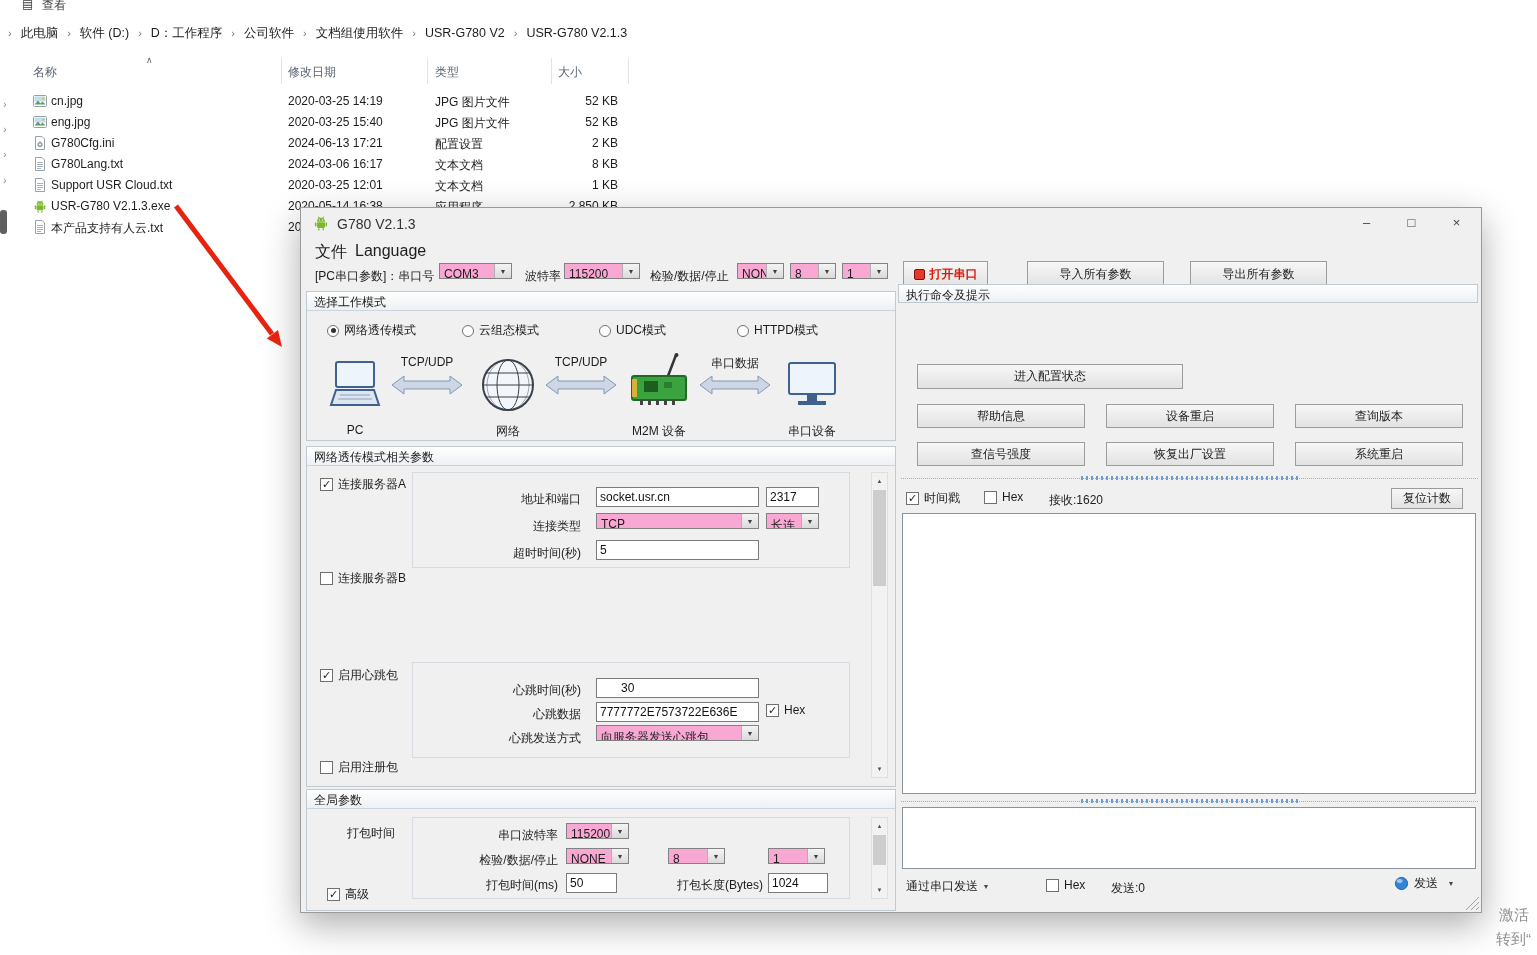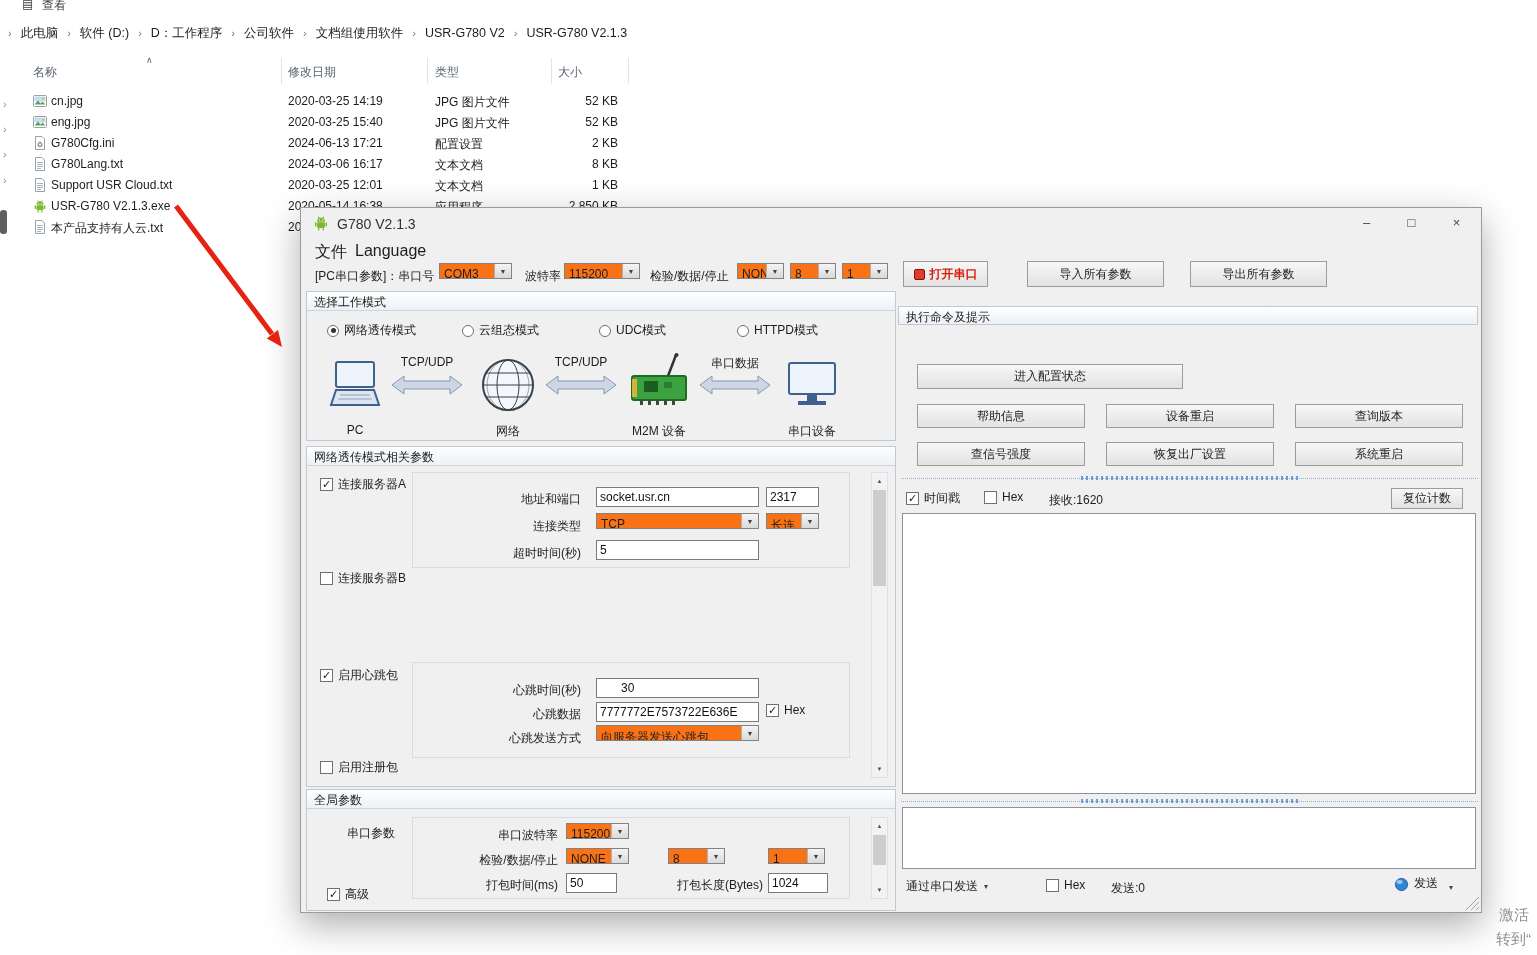--- a/index.html
+++ b/index.html
@@ -23,21 +23,21 @@
 .fsize{left:540px;width:78px;text-align:right}
 .treechev{position:absolute;color:#8e8e8e;font-size:11px}
 
 .win{position:absolute;left:300px;top:207px;width:1182px;height:706px;background:#f0f0f0;
   border:1px solid #9a9a9a;box-shadow:0 12px 34px rgba(0,0,0,.32);z-index:10}
 .tbar{position:absolute;left:0;top:0;width:100%;height:30px}
 .ttl{position:absolute;left:36px;top:8px;font-size:14px;color:#333}
 .wbtns{position:absolute;right:2px;top:0;display:flex}
 .wbtn{width:45px;height:29px;display:flex;align-items:center;justify-content:center;font-size:13px;color:#444}
 .menu{position:absolute;font-size:16px}
-.dd{position:absolute;height:16px;background:#f97316;border:1px solid #828282;display:flex;align-items:stretch;font-size:12px}
+.dd{position:absolute;height:16px;background:#f9a8d4;border:1px solid #828282;display:flex;align-items:stretch;font-size:12px}
 .ddt{flex:1;padding:3px 2px 0 4px;white-space:nowrap;overflow:hidden}
 .dda{width:17px;border-left:1px solid #b0b0b0;background:linear-gradient(#f4f4f4,#dadada);
   display:flex;align-items:center;justify-content:center;font-size:7px;color:#414141}
 .tb{position:absolute;height:20px;background:#fff;border:1px solid #7b7b7b;font-size:12px;padding:0 3px;font-family:inherit;color:#111}
 .btn{position:absolute;display:flex;align-items:center;justify-content:center;gap:5px;
   background:linear-gradient(#f7f7f7,#e2e2e2);border:1px solid #9c9c9c;font-size:12px;cursor:default;white-space:nowrap}
 .cb{position:absolute;display:flex;gap:5px;align-items:center;font-size:12px;white-space:nowrap}
 .cbx{width:13px;height:13px;background:#fff;border:1px solid #707070;display:flex;align-items:center;justify-content:center;flex:0 0 13px}
 .cbx i{font-style:normal;font-size:11px;line-height:1;color:#1a1a1a}
 .rd{position:absolute;display:flex;gap:5px;align-items:center;font-size:12px;white-space:nowrap}
@@ -391,21 +391,21 @@
 
       <div class="vsb" style="left:564px;top:25px;height:306px">
         <span class="sba" style="top:0">▲</span>
         <div class="sbt" style="top:17px;height:96px"></div>
         <span class="sba" style="bottom:0">▼</span>
       </div>
     </div>
 
     <div class="grp" style="left:5px;top:581px;width:590px;height:122px">
       <div class="ghd">全局参数</div>
-      <span class="lab" style="left:40px;top:35px">串口参数</span>
+      <span class="lab" style="left:40px;top:35px">打包时间</span>
       <div class="ipanel" style="left:105px;top:27px;width:438px;height:82px">
         <span class="lab labr" style="left:0;top:9px;width:145px">串口波特率</span>
         <div class="dd" style="left:153px;top:5px;width:63px">
           <span class="ddt">115200</span>
             <span class="dda">▼</span>
         </div>
         <span class="lab labr" style="left:0;top:34px;width:145px">检验/数据/停止</span>
         <div class="dd" style="left:153px;top:30px;width:63px">
           <span class="ddt">NONE</span>
             <span class="dda">▼</span>
@@ -429,21 +429,21 @@
           </span>
         <span>高级</span>
       </div>
       <div class="vsb" style="left:564px;top:27px;height:82px">
         <span class="sba" style="top:0">▲</span>
         <div class="sbt" style="top:17px;height:30px"></div>
         <span class="sba" style="bottom:0">▼</span>
       </div>
     </div>
 
-    <div class="ghdr" style="left:597px;top:98px;width:580px">执行命令及提示</div>
+    <div class="ghdr" style="left:597px;top:76px;width:580px">执行命令及提示</div>
 
     <div class="btn" style="left:616px;top:156px;width:266px;height:25px">进入配置状态</div>
     <div class="btn" style="left:616px;top:196px;width:168px;height:24px">帮助信息</div>
     <div class="btn" style="left:805px;top:196px;width:168px;height:24px">设备重启</div>
     <div class="btn" style="left:994px;top:196px;width:168px;height:24px">查询版本</div>
     <div class="btn" style="left:616px;top:234px;width:168px;height:24px">查信号强度</div>
     <div class="btn" style="left:805px;top:234px;width:168px;height:24px">恢复出厂设置</div>
     <div class="btn" style="left:994px;top:234px;width:168px;height:24px">系统重启</div>
 
     <div class="hline" style="left:600px;top:270px;width:577px"></div>
@@ -471,21 +471,21 @@
 
     <div class="abs" style="left:605px;top:670px;display:flex;gap:6px;align-items:center">
       <span>通过串口发送</span>
       <span style="font-size:8px;color:#444">▾</span>
     </div>
     <div class="cb" style="left:745px;top:670px">
       <span class="cbx"></span>
       <span>Hex</span>
     </div>
     <span class="lab" style="left:810px;top:672px">发送:0</span>
-    <div class="abs" style="left:1093px;top:667px;display:flex;gap:5px;align-items:flex-end">
+    <div class="abs" style="left:1093px;top:667px;display:flex;gap:5px;align-items:center">
       <svg style="width:15px;height:15px" viewBox="0 0 16 16">
         <circle cx="8" cy="8" r="6.5" fill="#2f86d6" stroke="#1b5f9e"></circle>
         <ellipse cx="6" cy="5.3" rx="3.2" ry="2.1" fill="rgba(255,255,255,0.55)"></ellipse>
       </svg>
       <span>发送</span>
       <span style="font-size:8px;color:#444;margin-left:6px">▾</span>
     </div>
 
     <svg class="abs" style="left:1163px;top:687px;width:16px;height:16px" viewBox="0 0 16 16">
       <line x1="2" y1="15" x2="15" y2="2" stroke="#9aa4ad"></line>

